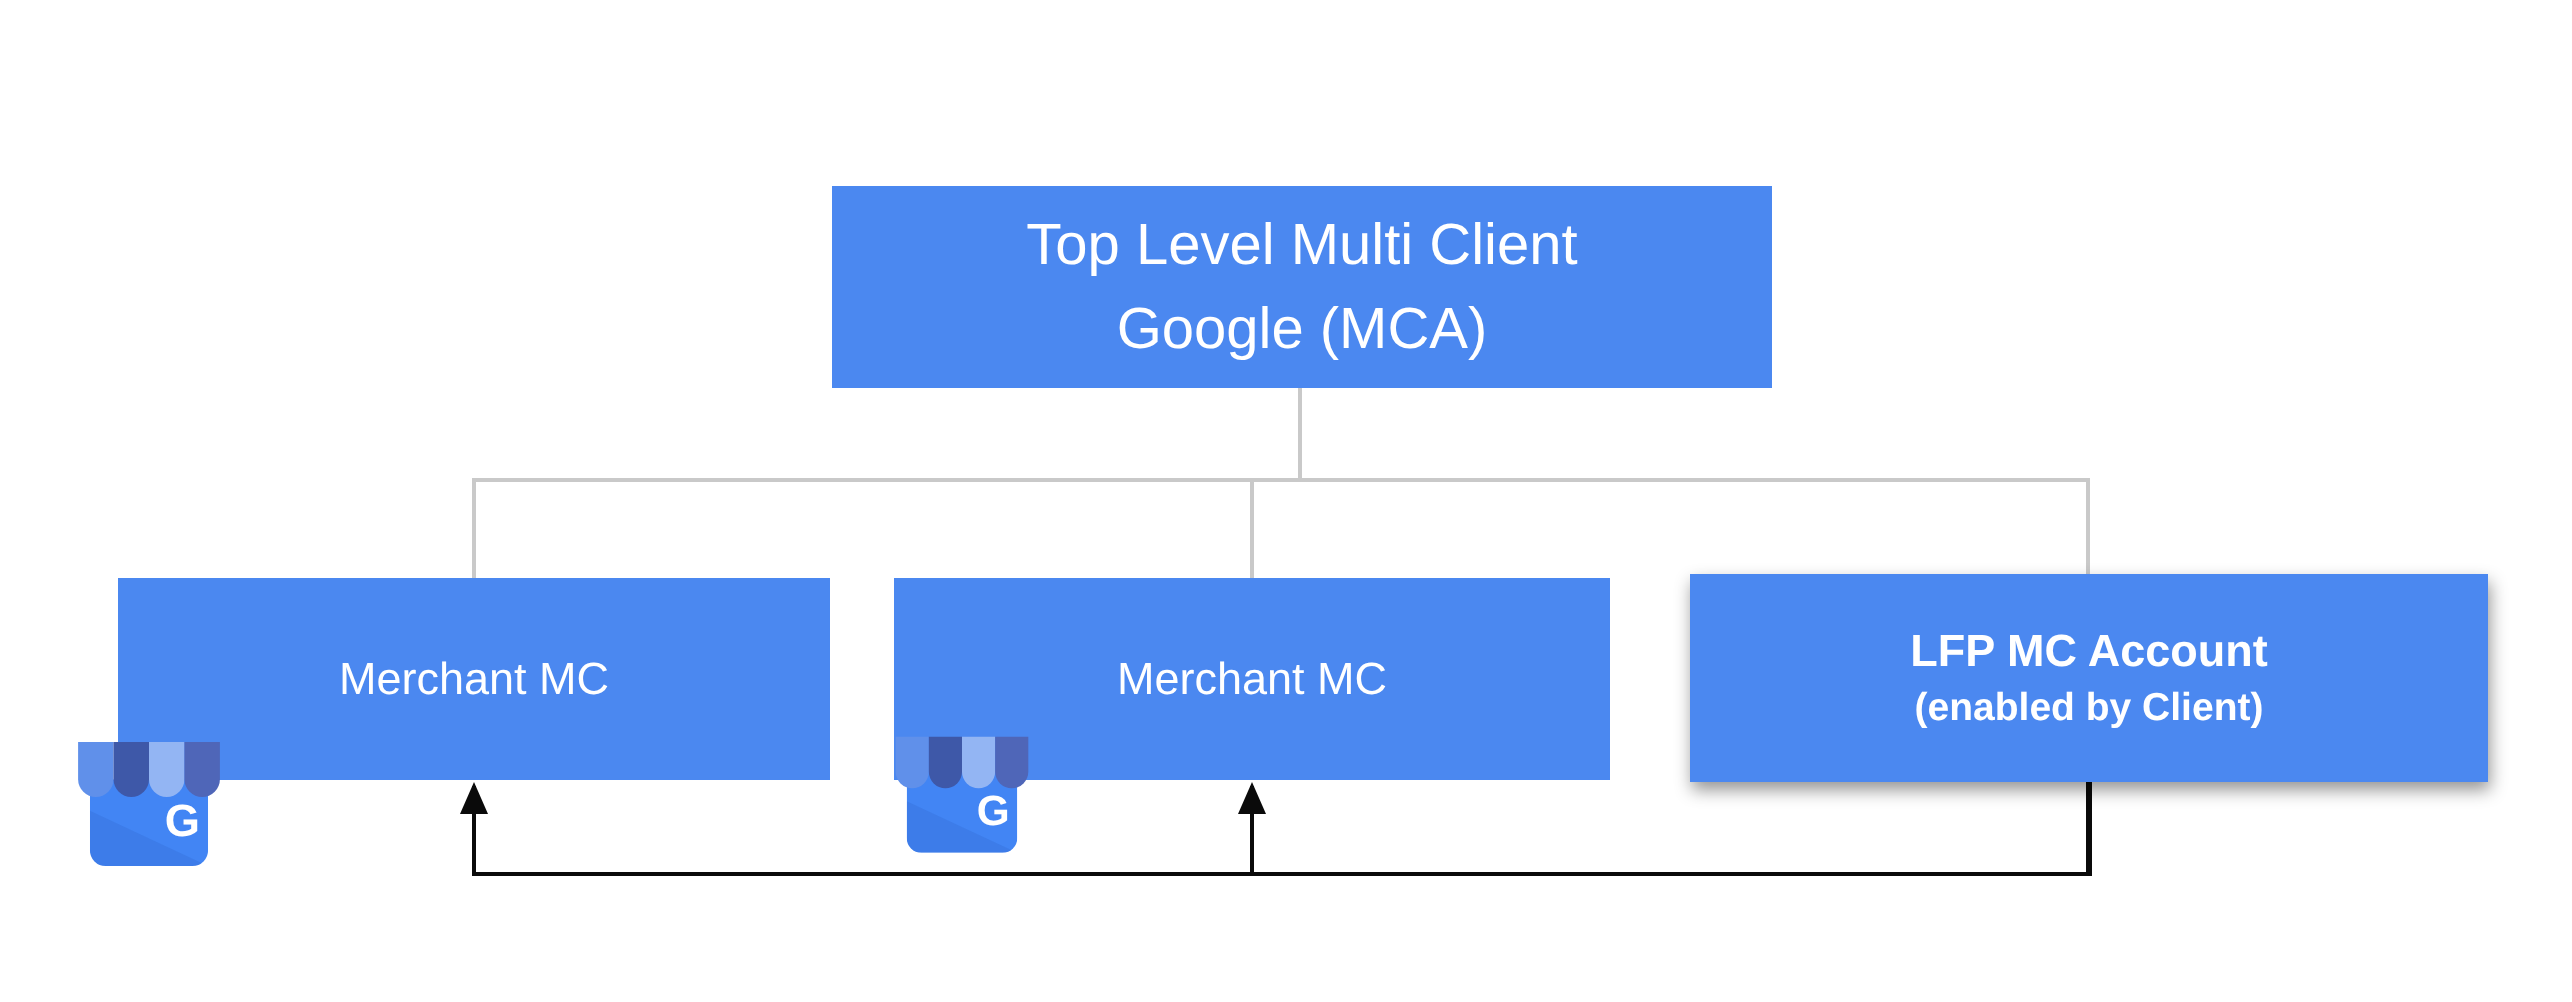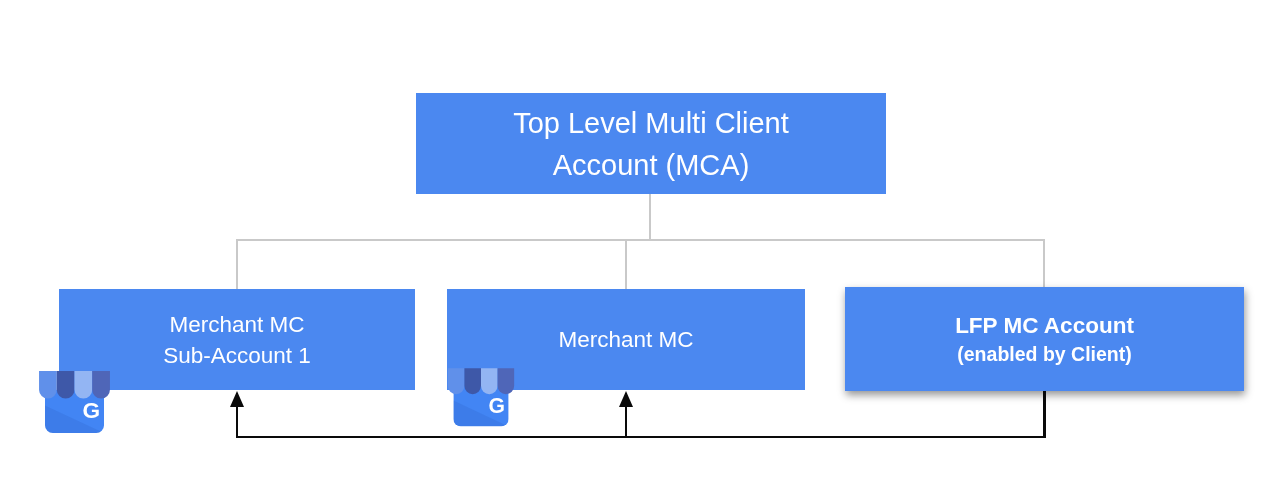--- a/index.html
+++ b/index.html
@@ -39,26 +39,25 @@
 
   <div class="bline" style="left:1043px;top:391px;width:2.5px;height:46px;"></div>
   <div class="bline" style="left:236px;top:435.5px;width:810px;height:2.5px;"></div>
   <div class="bline" style="left:235.5px;top:393px;width:2.5px;height:44px;"></div>
   <div class="bline" style="left:624.5px;top:393px;width:2.5px;height:44px;"></div>
   <div class="arrowhead" style="left:230px;top:391px;"></div>
   <div class="arrowhead" style="left:619px;top:391px;"></div>
 
   <div class="node node-root">
     <div class="line1">Top Level Multi Client</div>
-    <div class="line2">Account (MCA)</div>
+    <div class="line2">Google (MCA)</div>
   </div>
 
   <div class="node node-sub1">
     <div class="line1">Merchant MC</div>
-    <div class="line2">Sub-Account 1</div>
   </div>
 
   <div class="node node-sub2">
     <div class="line1">Merchant MC</div>
   </div>
 
   <div class="node node-lfp">
     <div class="line1">LFP MC Account</div>
     <div class="line2">(enabled by Client)</div>
   </div>

